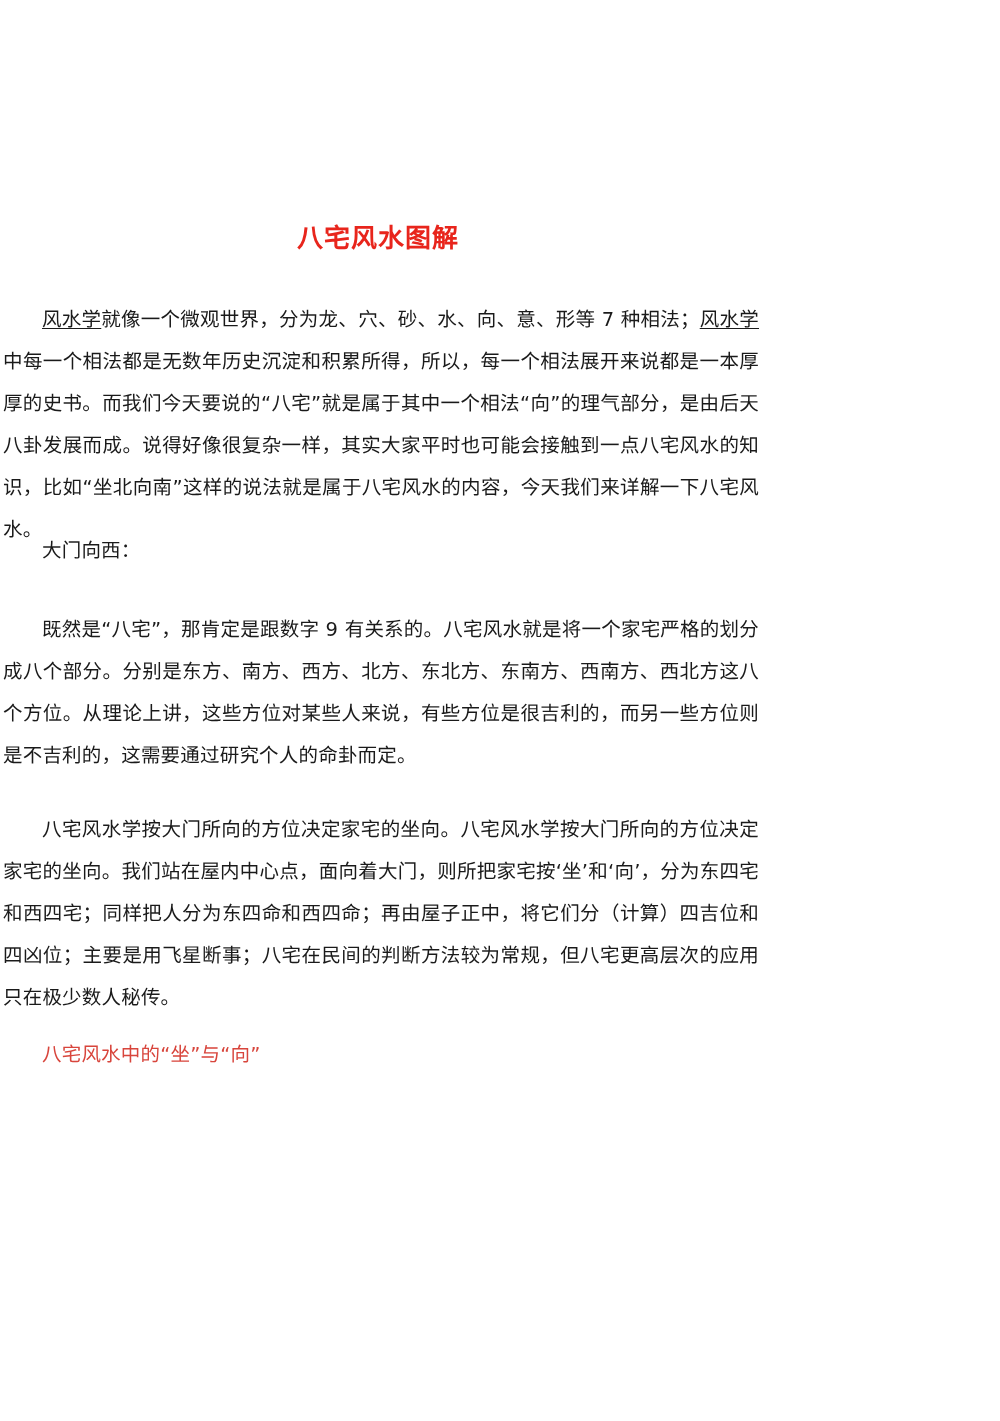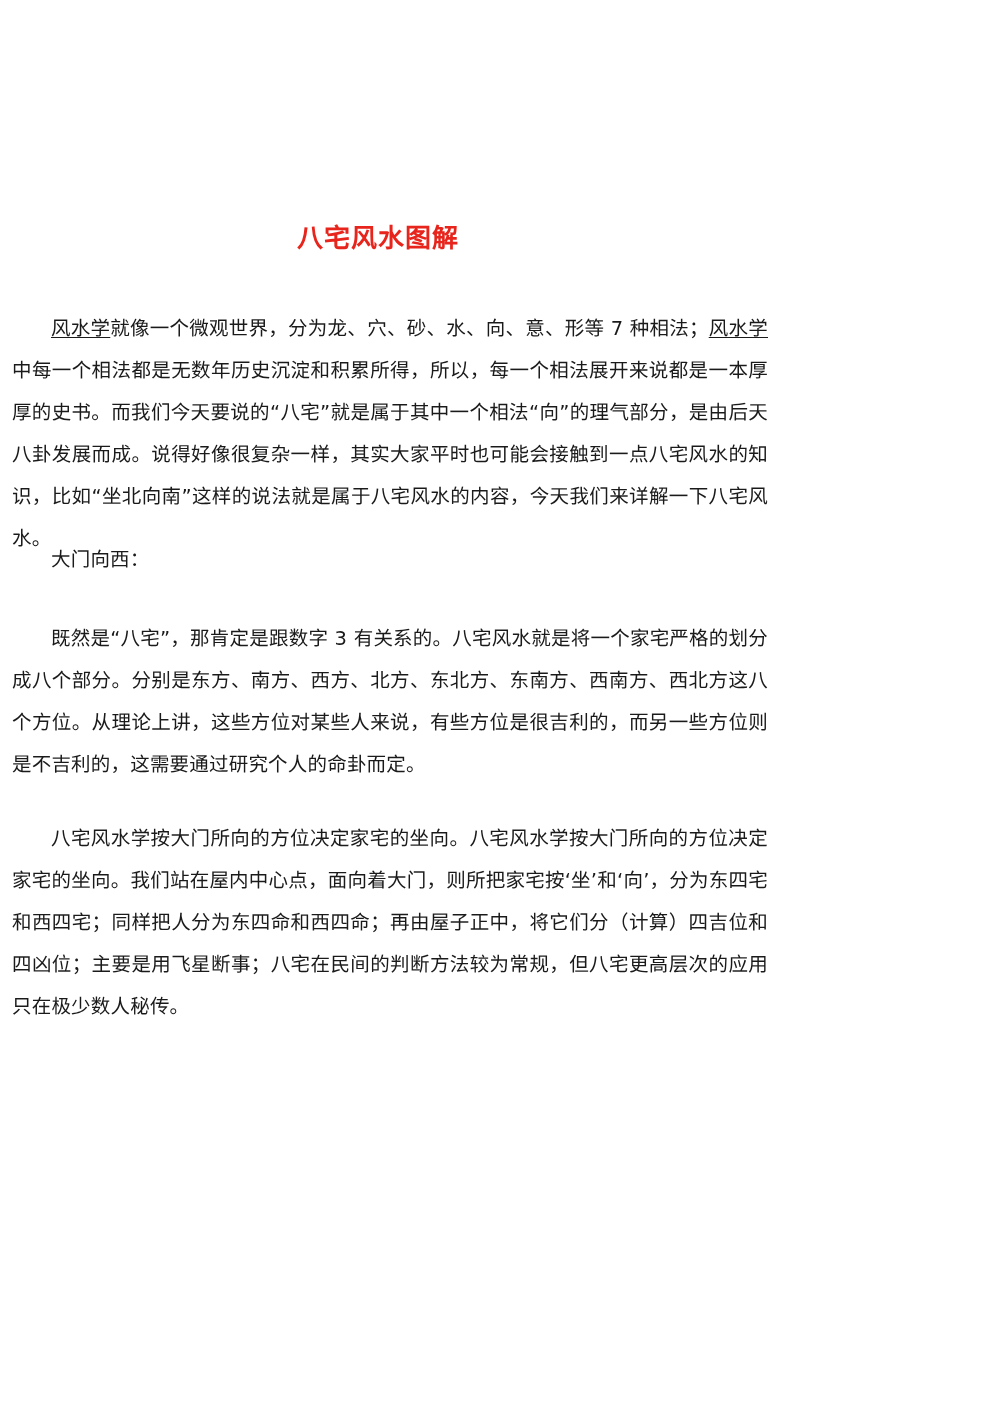--- a/index.html
+++ b/index.html
@@ -35,21 +35,21 @@
     line-height: 1.3;
     position: absolute;
     left: 0;
     top: 222px;
     width: 756px;
   }
   .para {
     position: absolute;
     left: 0;
     width: 756px;
-    margin: 12px;
+    margin: 3px;
     font-size: 19.5px;
     line-height: 42px;
     text-align: justify;
     text-justify: inter-ideograph;
     text-indent: 2em;
     color: #1a1a1a;
     letter-spacing: 0.2px;
   }
   .para.no-indent {
     text-indent: 2em;
@@ -75,19 +75,20 @@
 <body>
 
 <div class="page">
 
   <h1 class="doc-title">八宅风水图解</h1>
 
   <p class="para p1"><span class="u">风水学</span><span>就像一个微观世界，分为龙、穴、砂、水、向、意、形等 7 种相法；</span><span class="u">风水学</span><span>中每一个相法都是无数年历史沉淀和积累所得，所以，每一个相法展开来说都是一本厚厚的史书。而我们今天要说的“八宅”就是属于其中一个相法“向”的理气部分，是由后天八卦发展而成。说得好像很复杂一样，其实大家平时也可能会接触到一点八宅风水的知识，比如“坐北向南”这样的说法就是属于八宅风水的内容，今天我们来详解一下八宅风水。</span></p>
 
   <p class="para p2 no-indent">大门向西：</p>
 
-  <p class="para p3">既然是“八宅”，那肯定是跟数字 3 有关系的。八宅风水就是将一个家宅严格的划分成八个部分。分别是东方、南方、西方、北方、东北方、东南方、西南方、西北方这八个方位。从理论上讲，这些方位对某些人来说，有些方位是很吉利的，而另一些方位则是不吉利的，这需要通过研究个人的命卦而定。</p>
+  <p class="para p3">既然是“八宅”，那肯定是跟数字 9 有关系的。八宅风水就是将一个家宅严格的划分成八个部分。分别是东方、南方、西方、北方、东北方、东南方、西南方、西北方这八个方位。从理论上讲，这些方位对某些人来说，有些方位是很吉利的，而另一些方位则是不吉利的，这需要通过研究个人的命卦而定。</p>
 
   <p class="para p4">八宅风水学按大门所向的方位决定家宅的坐向。八宅风水学按大门所向的方位决定家宅的坐向。我们站在屋内中心点，面向着大门，则所把家宅按‘坐’和‘向’，分为东四宅和西四宅；同样把人分为东四命和西四命；再由屋子正中，将它们分（计算）四吉位和四凶位；主要是用飞星断事；八宅在民间的判断方法较为常规，但八宅更高层次的应用只在极少数人秘传。</p>
 
+  <p class="para p5 sub-red">八宅风水中的“坐”与“向”</p>
 
 
 </div>
 
 </body></html>

